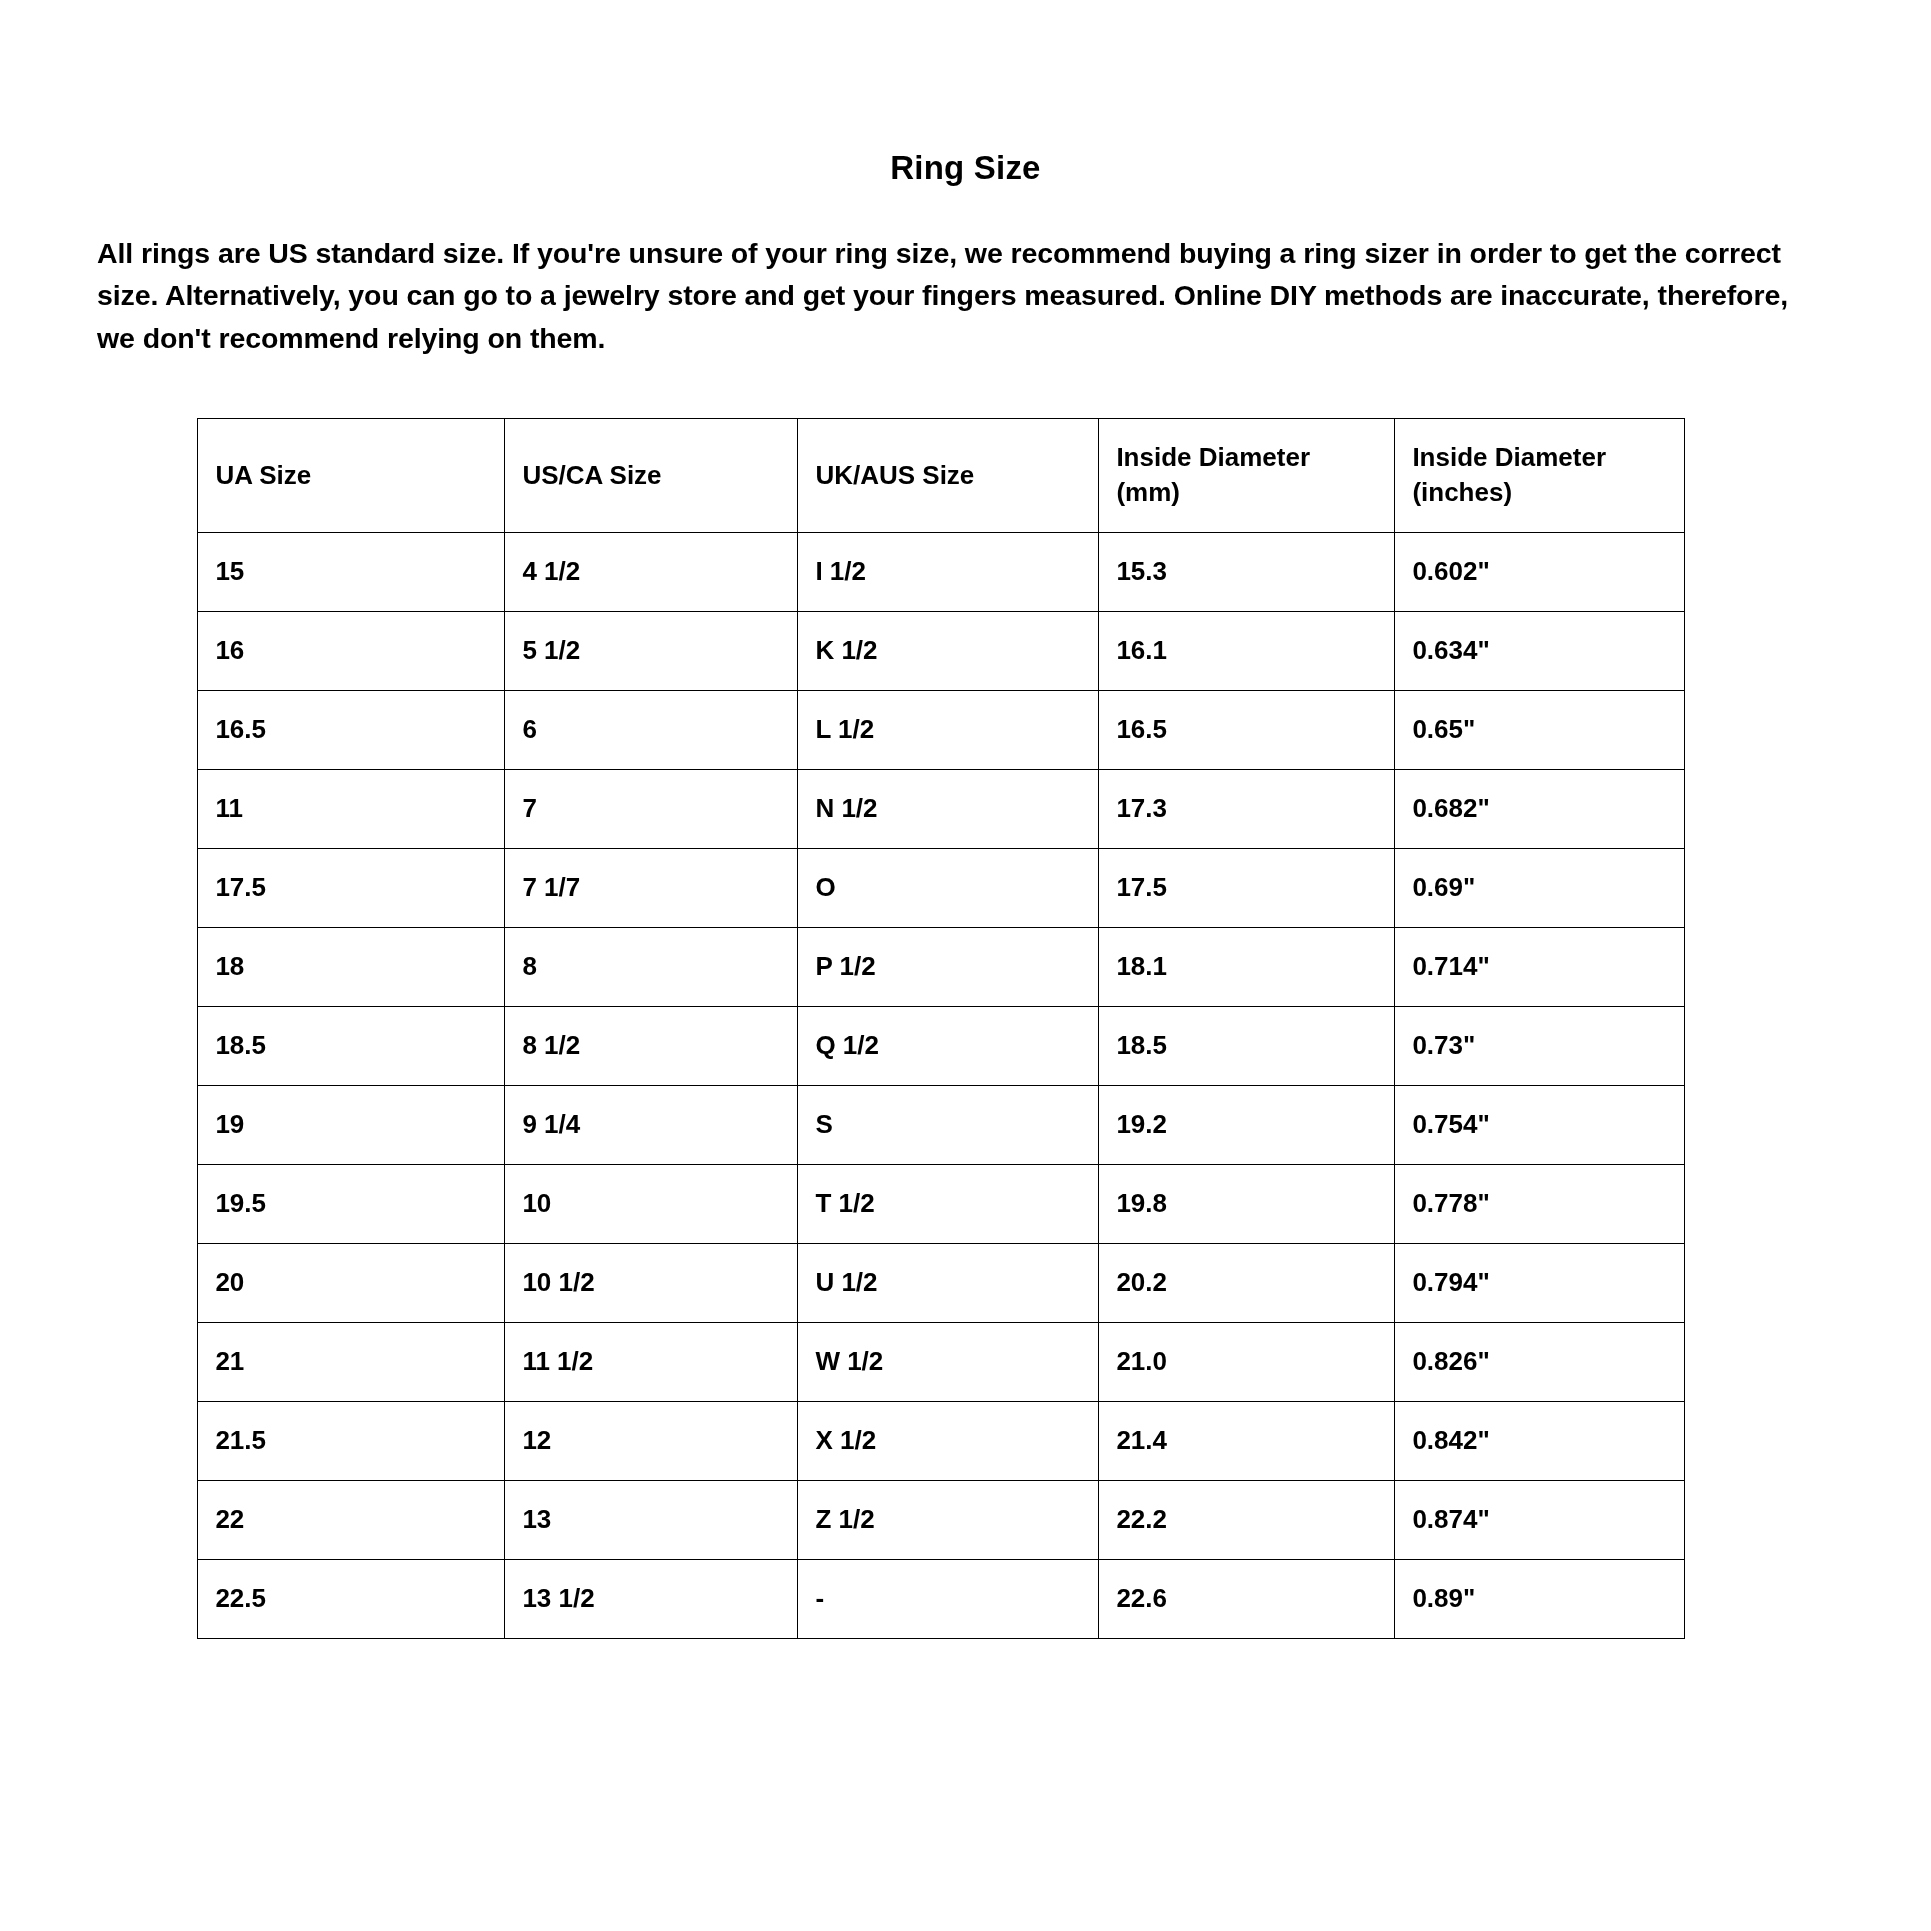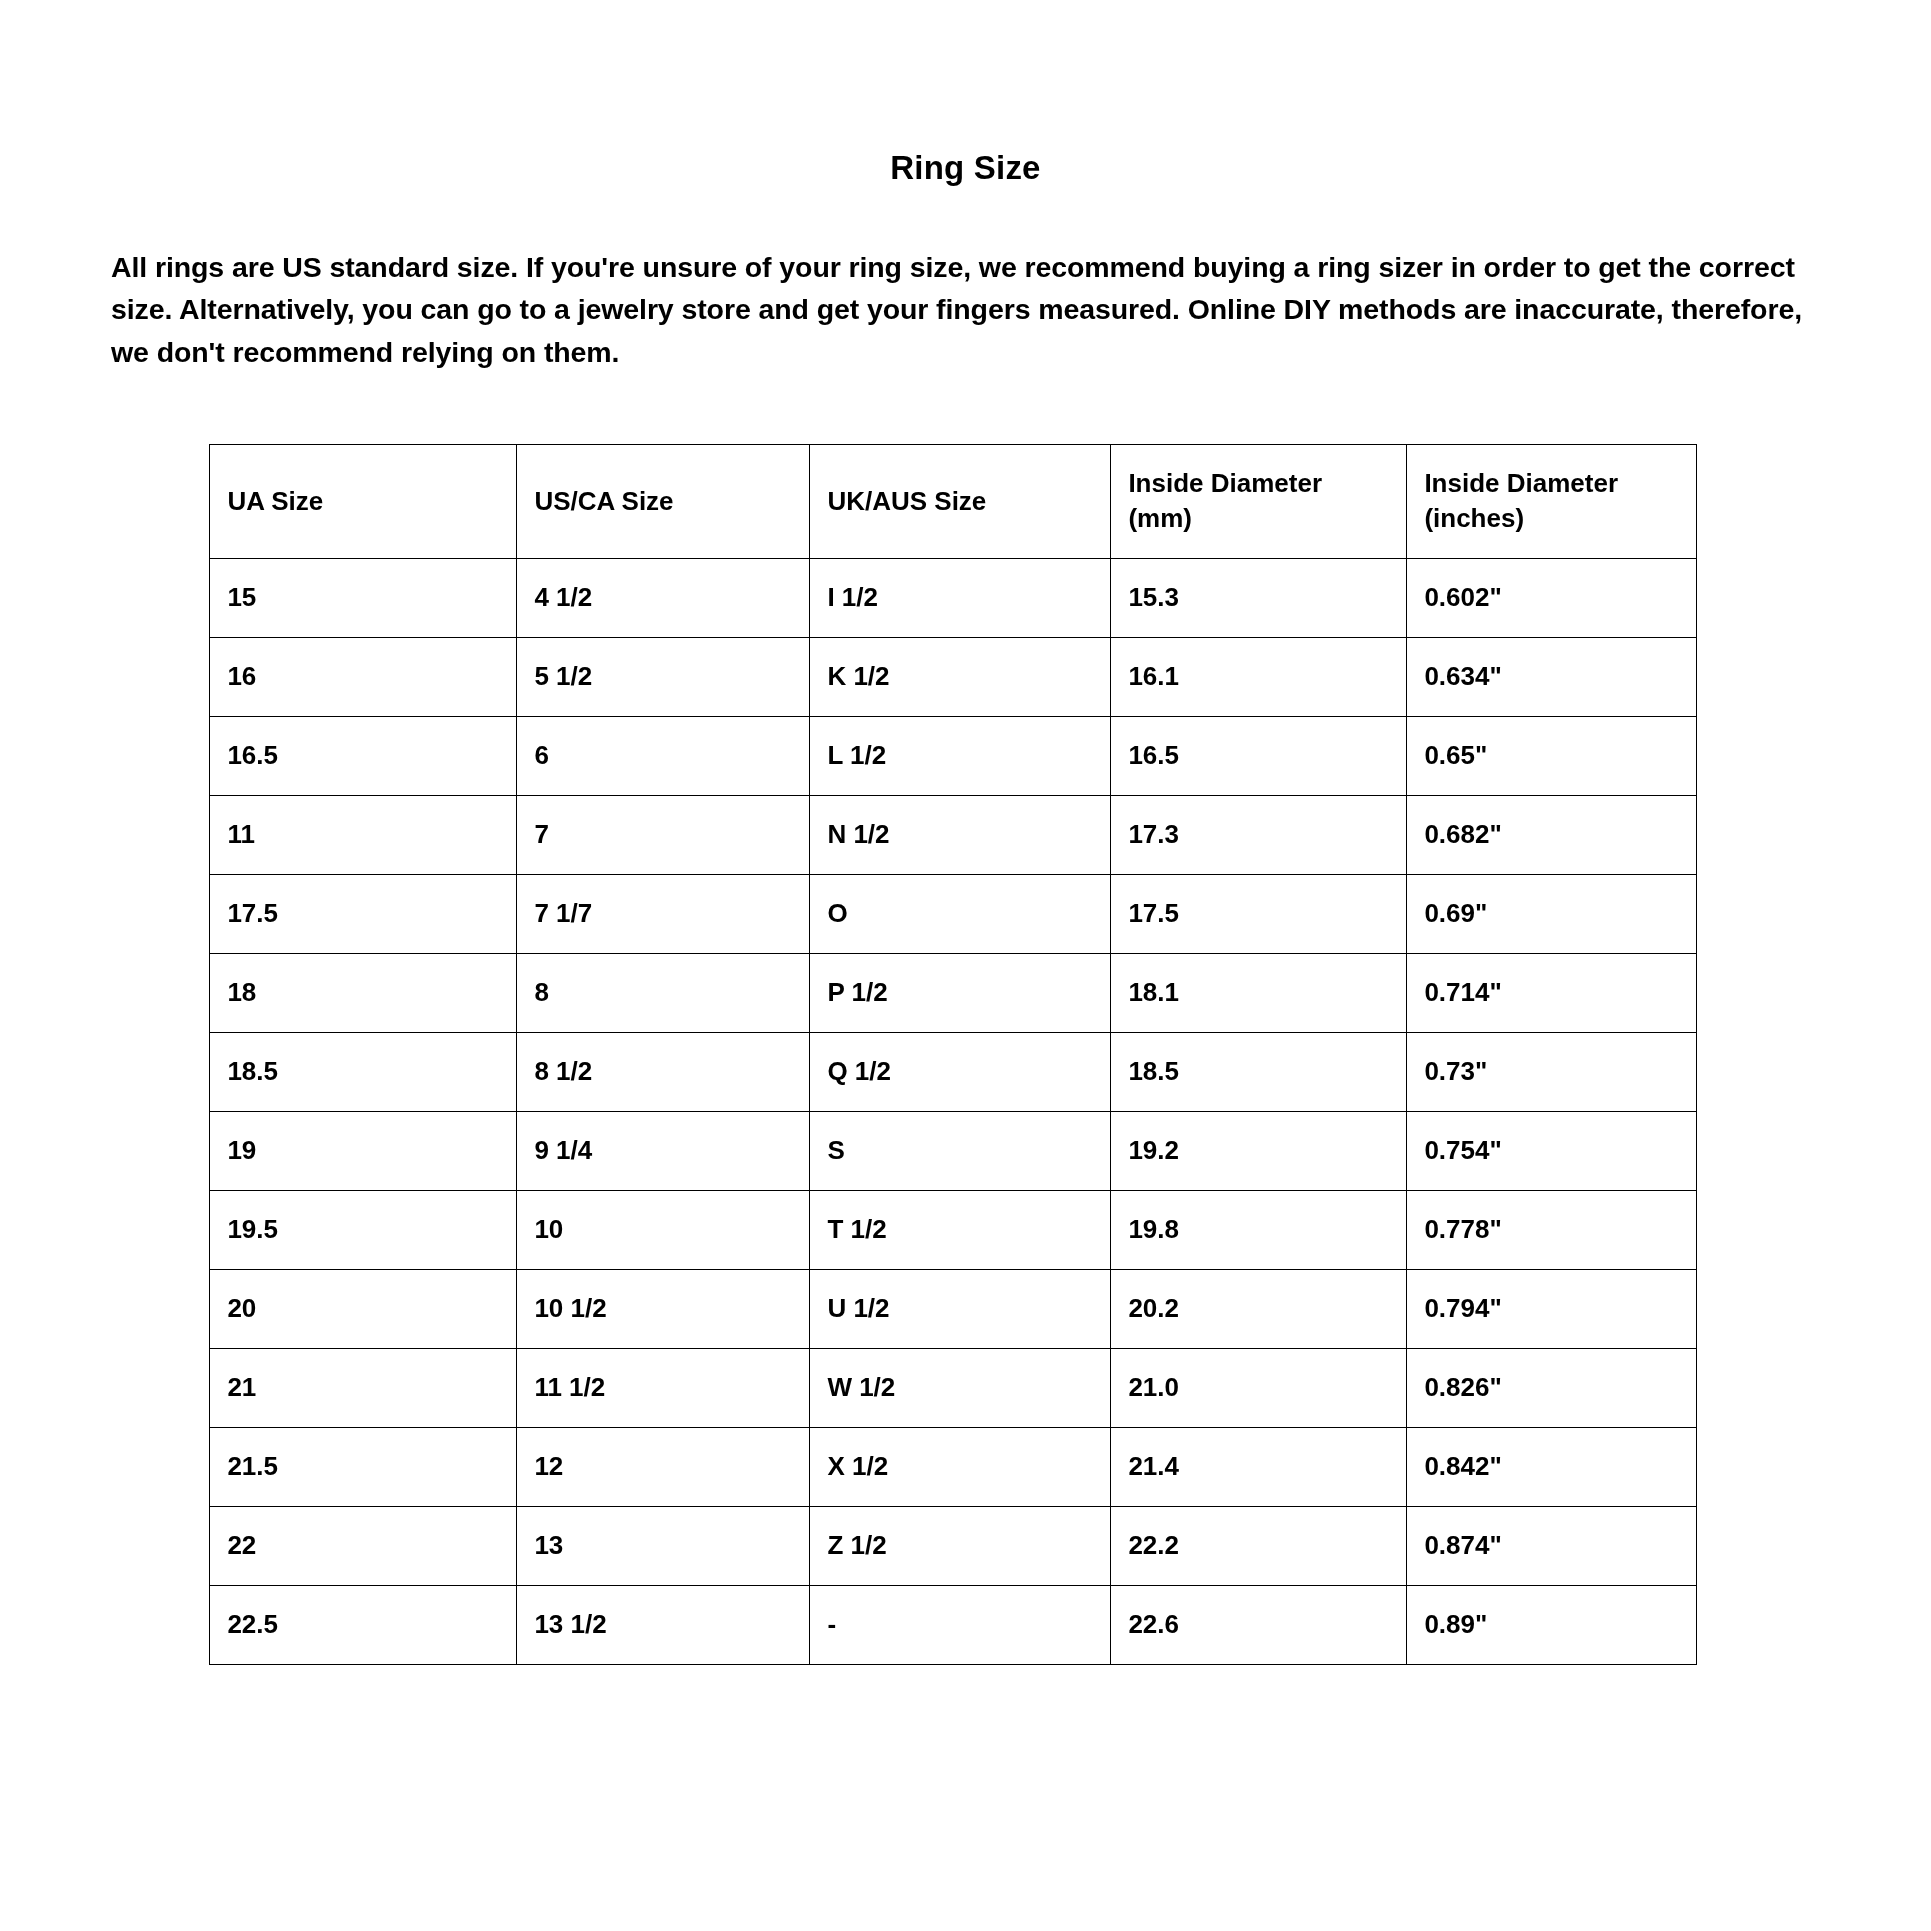--- a/index.html
+++ b/index.html
@@ -25,30 +25,30 @@
   .doc-title {
     text-align: center;
     font-size: 33px;
     font-weight: bold;
     letter-spacing: 0.2px;
     margin: 0;
     padding-top: 150px;
     line-height: 1.1;
   }
   .intro {
-    margin: 14px;
+    margin: 0;
     padding: 46px 114px 0 97px;
     font-size: 28.5px;
     font-weight: bold;
     line-height: 1.48;
     letter-spacing: -0.1px;
     text-align: left;
   }
   .table-wrap {
-    margin: 16px;
+    margin: 4px;
     padding: 55px 0 0 193px;
   }
   table.size-table {
     border-collapse: collapse;
     width: 1487px;
     table-layout: fixed;
     border: 1.9px solid #000000;
   }
   table.size-table col.c0 { width: 307px; }
   table.size-table col.c1 { width: 293px; }

